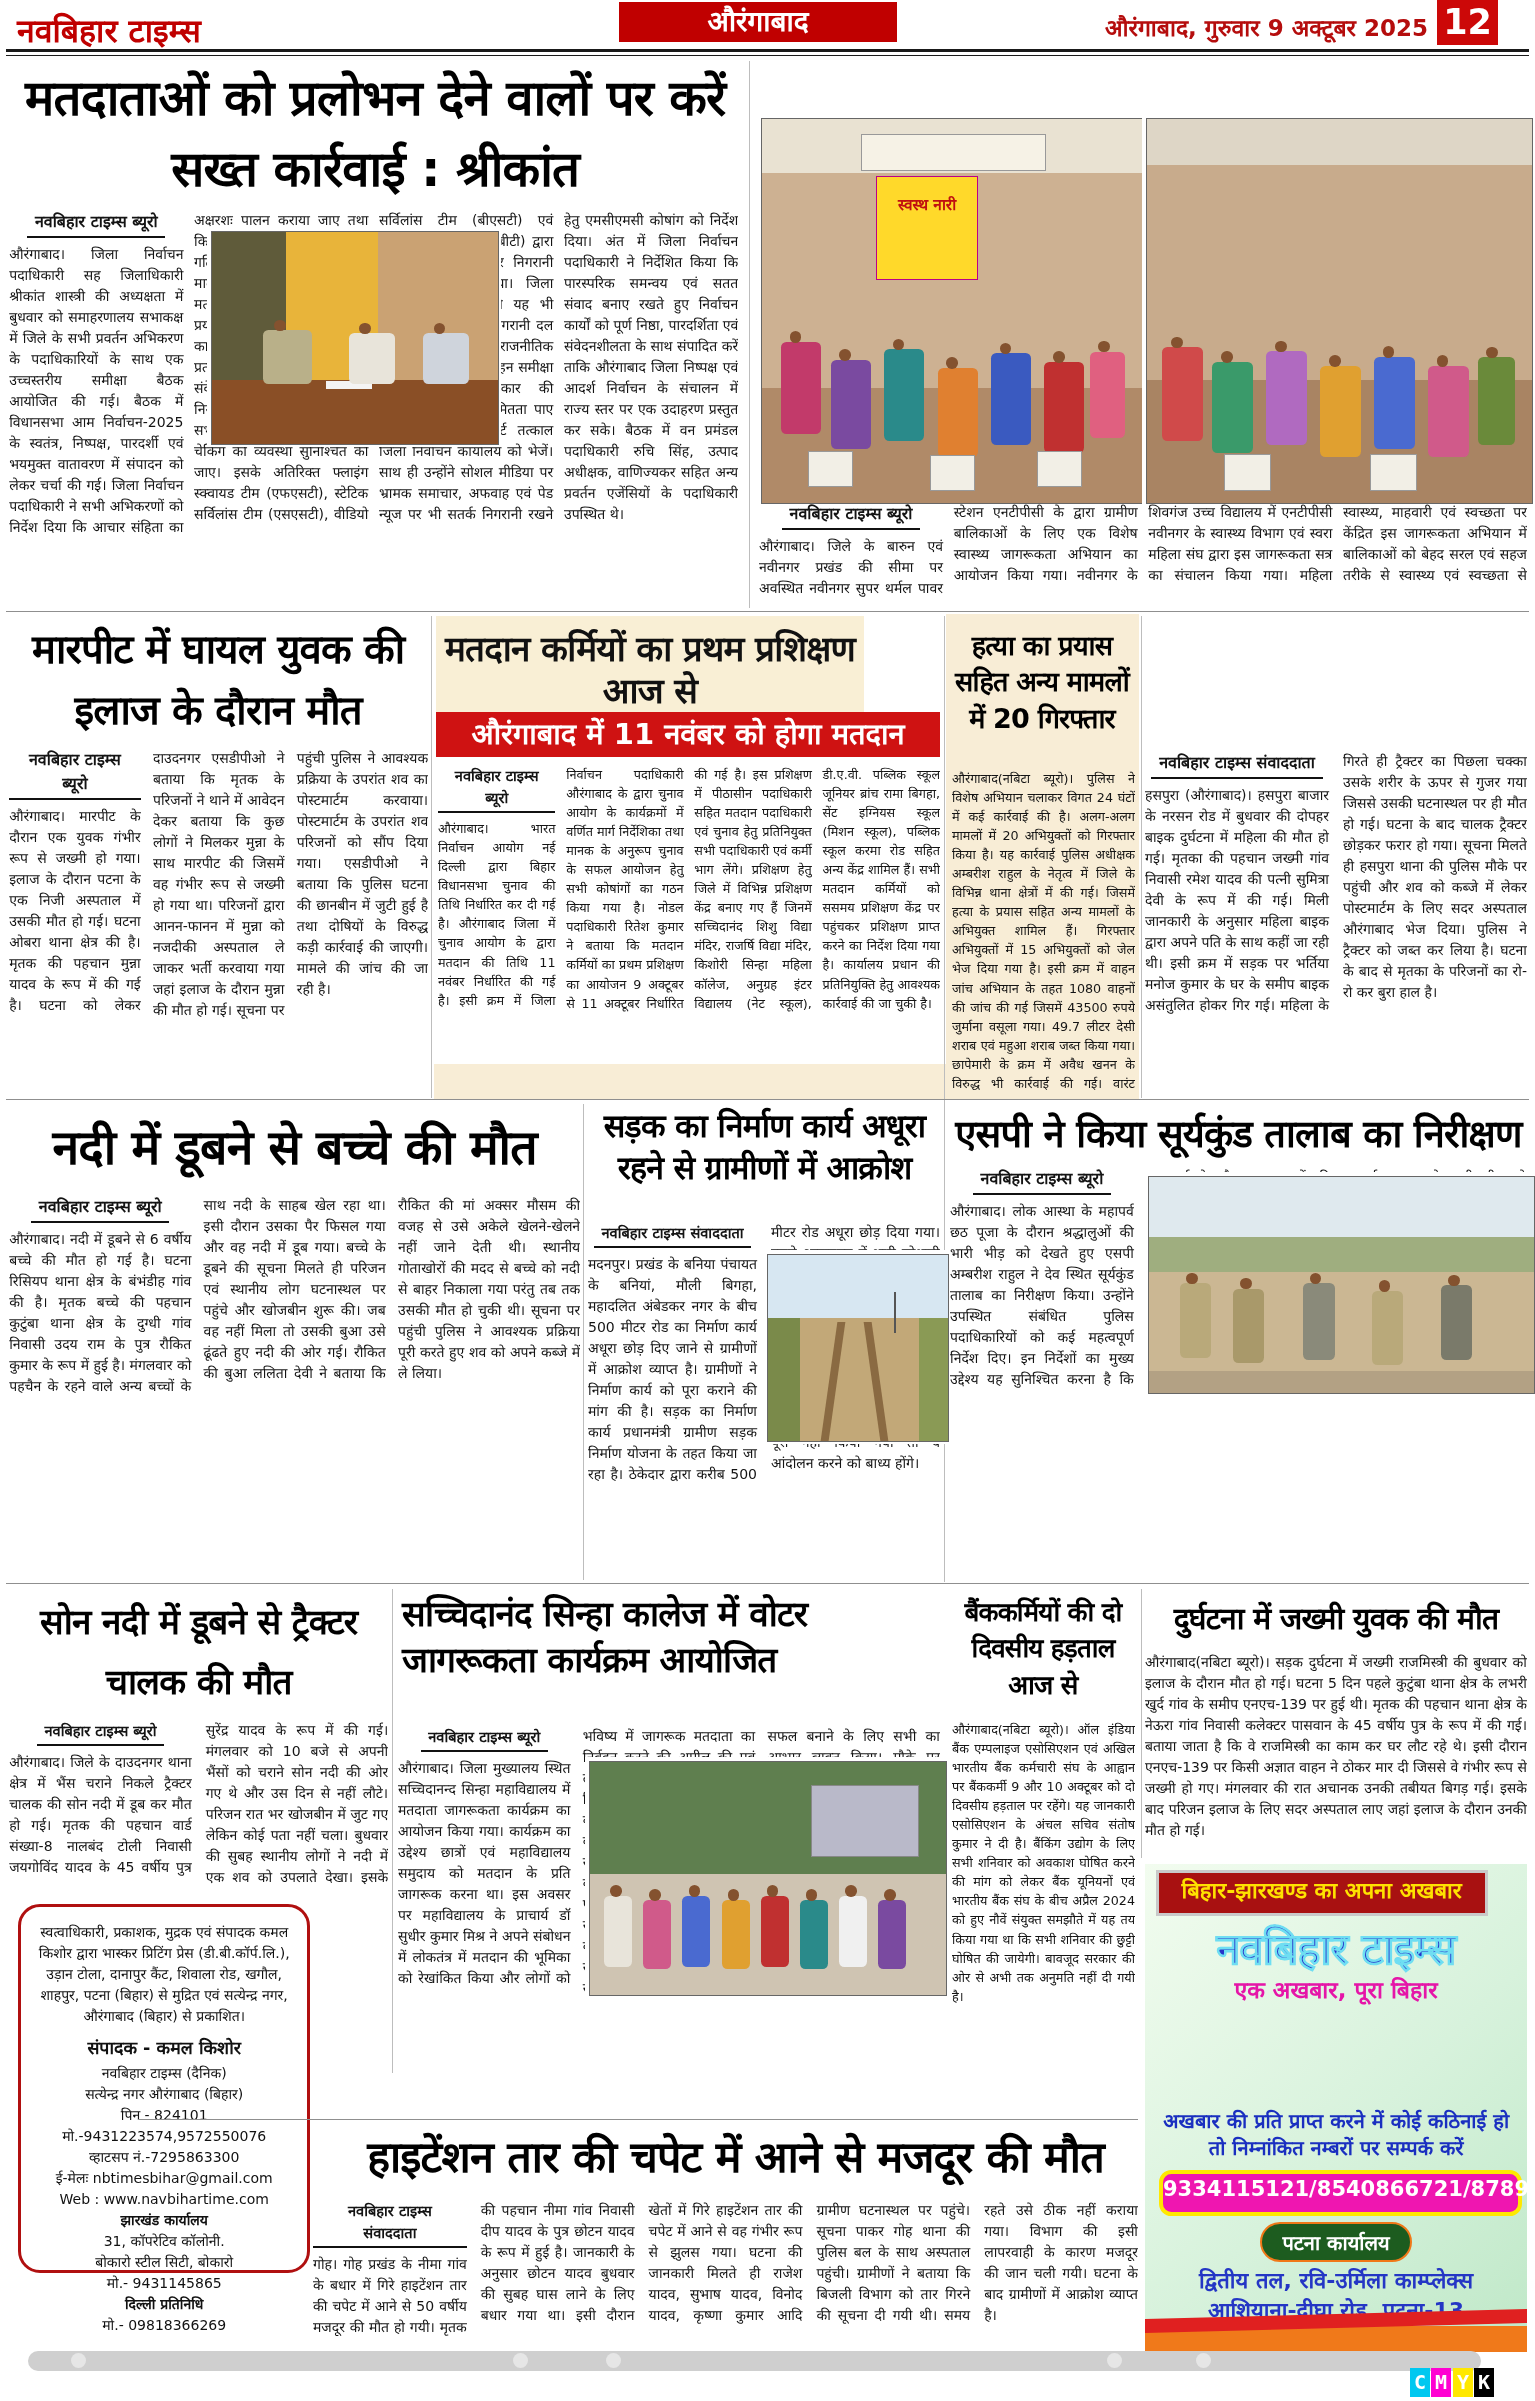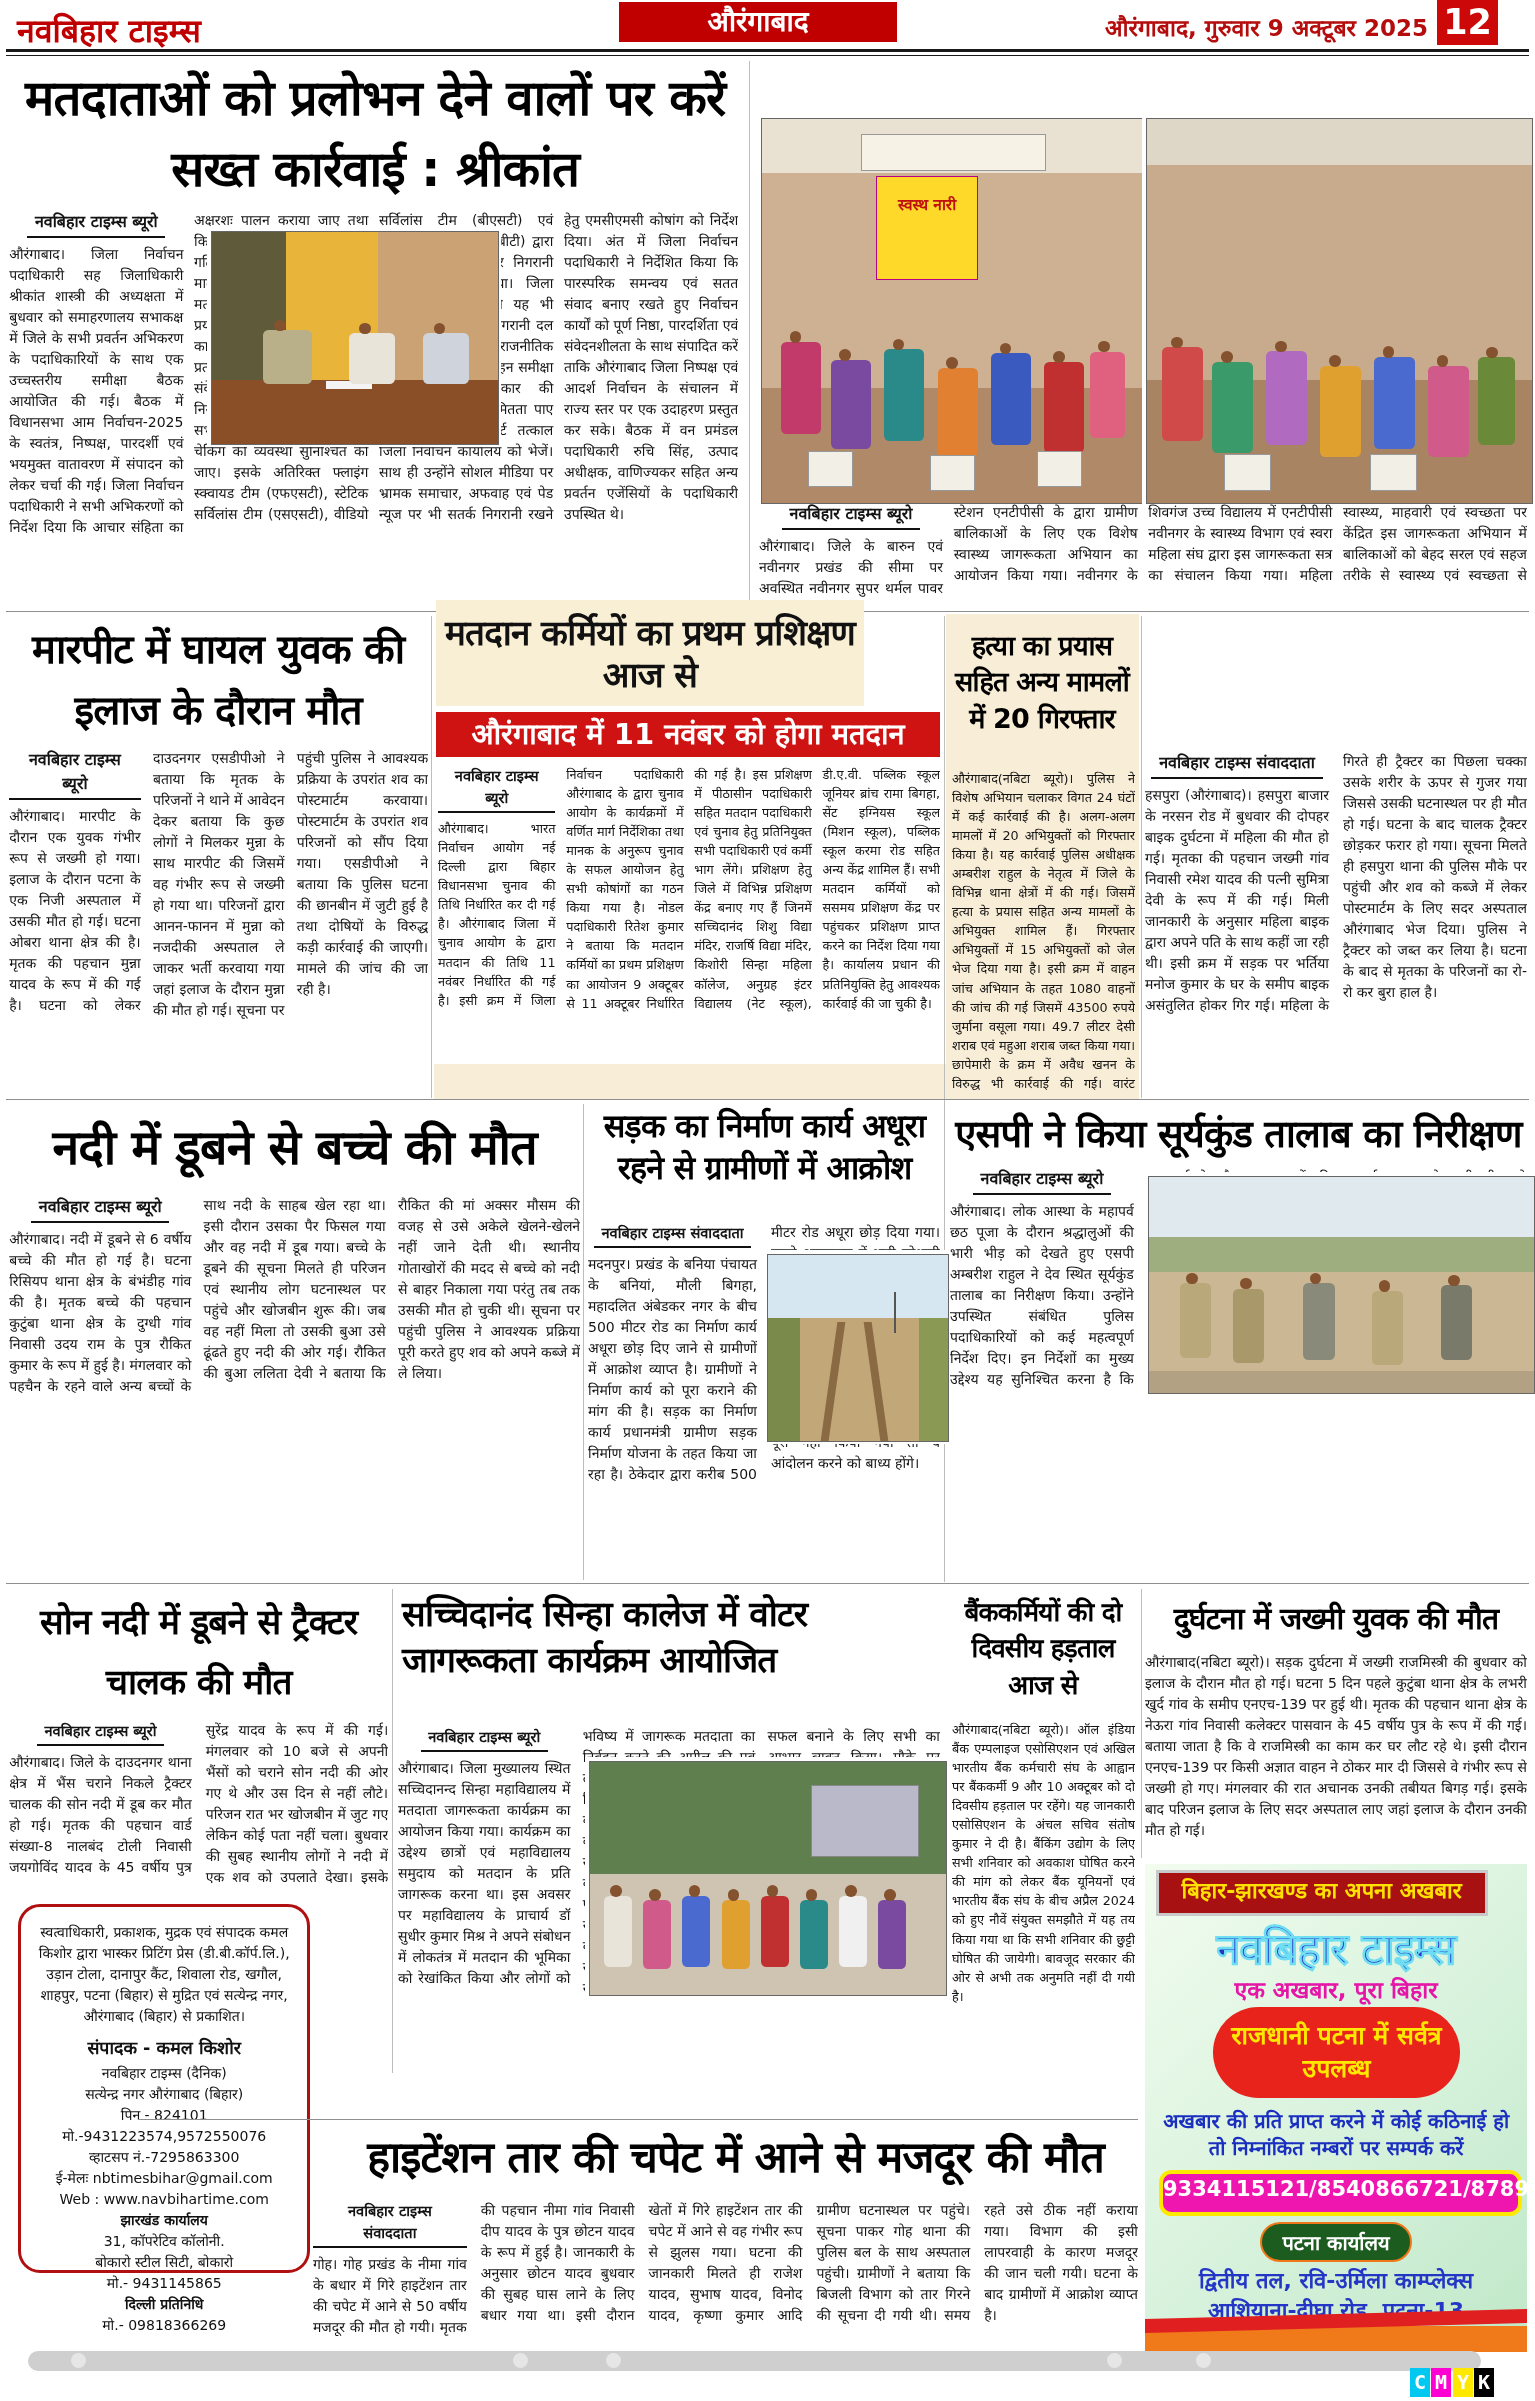--- a/index.html
+++ b/index.html
@@ -122,21 +122,21 @@
   <div class="hline" style="left:6.1px;top:611px;width:1523px;"></div>
 
   <div class="abs hl" style="left:7.7px;top:619px;width:421px;height:124px;font-size:40px;line-height:61px;">मारपीट में घायल युवक की इलाज के दौरान मौत</div>
   <div class="abs clip bt cols3" style="left:9.2px;top:748px;width:419px;height:347px;">
     <span class="byline">नवबिहार टाइम्स ब्यूरो</span>
     <div>औरंगाबाद। मारपीट के दौरान एक युवक गंभीर रूप से जख्मी हो गया। इलाज के दौरान पटना के एक निजी अस्पताल में उसकी मौत हो गई। घटना ओबरा थाना क्षेत्र की है। मृतक की पहचान मुन्ना यादव के रूप में की गई है। घटना को लेकर दाउदनगर एसडीपीओ ने बताया कि मृतक के परिजनों ने थाने में आवेदन देकर बताया कि कुछ लोगों ने मिलकर मुन्ना के साथ मारपीट की जिसमें वह गंभीर रूप से जख्मी हो गया था। परिजनों द्वारा आनन-फानन में मुन्ना को नजदीकी अस्पताल ले जाकर भर्ती करवाया गया जहां इलाज के दौरान मुन्ना की मौत हो गई। सूचना पर पहुंची पुलिस ने आवश्यक प्रक्रिया के उपरांत शव का पोस्टमार्टम करवाया। पोस्टमार्टम के उपरांत शव परिजनों को सौंप दिया गया। एसडीपीओ ने बताया कि पुलिस घटना की छानबीन में जुटी हुई है तथा दोषियों के विरुद्ध कड़ी कार्रवाई की जाएगी। मामले की जांच की जा रही है।</div>
   </div>
   <div class="vline" style="left:431px;top:616px;height:482px;"></div>
 
   <div class="abs" style="left:434px;top:1064px;width:702px;height:35px;background:#f8edd6;"></div>
-  <div class="abs" id="trainbox" style="left:436px;top:600px;width:428px;height:94px;">मतदान कर्मियों का प्रथम प्रशिक्षण आज से</div>
+  <div class="abs" id="trainbox" style="left:436px;top:616px;width:428px;height:94px;">मतदान कर्मियों का प्रथम प्रशिक्षण आज से</div>
   <div class="abs" id="trainstrip" style="left:436px;top:712px;width:504px;height:45px;">औरंगाबाद में 11 नवंबर को होगा मतदान</div>
   <div class="abs clip bt cols4" style="left:438px;top:765px;width:502px;height:332px;font-size:12.7px;">
     <span class="byline" style="font-size:14.6px;">नवबिहार टाइम्स ब्यूरो</span>
     <div>औरंगाबाद। भारत निर्वाचन आयोग नई दिल्ली द्वारा बिहार विधानसभा चुनाव की तिथि निर्धारित कर दी गई है। औरंगाबाद जिला में चुनाव आयोग के द्वारा मतदान की तिथि 11 नवंबर निर्धारित की गई है। इसी क्रम में जिला निर्वाचन पदाधिकारी औरंगाबाद के द्वारा चुनाव आयोग के कार्यक्रमों में वर्णित मार्ग निर्देशिका तथा मानक के अनुरूप चुनाव के सफल आयोजन हेतु सभी कोषांगों का गठन किया गया है। नोडल पदाधिकारी रितेश कुमार ने बताया कि मतदान कर्मियों का प्रथम प्रशिक्षण का आयोजन 9 अक्टूबर से 11 अक्टूबर निर्धारित की गई है। इस प्रशिक्षण में पीठासीन पदाधिकारी सहित मतदान पदाधिकारी एवं चुनाव हेतु प्रतिनियुक्त सभी पदाधिकारी एवं कर्मी भाग लेंगे। प्रशिक्षण हेतु जिले में विभिन्न प्रशिक्षण केंद्र बनाए गए हैं जिनमें सच्चिदानंद शिशु विद्या मंदिर, राजर्षि विद्या मंदिर, किशोरी सिन्हा महिला कॉलेज, अनुग्रह इंटर विद्यालय (नेट स्कूल), डी.ए.वी. पब्लिक स्कूल जूनियर ब्रांच रामा बिगहा, सेंट इग्नियस स्कूल (मिशन स्कूल), पब्लिक स्कूल करमा रोड सहित अन्य केंद्र शामिल हैं। सभी मतदान कर्मियों को ससमय प्रशिक्षण केंद्र पर पहुंचकर प्रशिक्षण प्राप्त करने का निर्देश दिया गया है। कार्यालय प्रधान की प्रतिनियुक्ति हेतु आवश्यक कार्रवाई की जा चुकी है।</div>
   </div>
   <div class="vline" style="left:944px;top:616px;height:966px;"></div>
 
   <div class="abs" style="left:946px;top:614px;width:193px;height:485px;background:#f8edd6;"></div>
   <div class="abs hl" style="left:950px;top:628px;width:184px;height:137px;font-size:27px;line-height:1.35;">हत्या का प्रयास सहित अन्य मामलों में 20 गिरफ्तार</div>
   <div class="abs clip bt" style="left:952px;top:769px;width:183px;height:326px;font-size:12.7px;">
@@ -243,21 +243,20 @@
 
   <div class="abs hl" style="left:1144px;top:1595px;width:384px;height:51px;font-size:30px;line-height:48px;">दुर्घटना में जख्मी युवक की मौत</div>
   <div class="abs clip bt" style="left:1145px;top:1652px;width:382px;height:204px;">
     <div>औरंगाबाद(नबिटा ब्यूरो)। सड़क दुर्घटना में जख्मी राजमिस्त्री की बुधवार को इलाज के दौरान मौत हो गई। घटना 5 दिन पहले कुटुंबा थाना क्षेत्र के लभरी खुर्द गांव के समीप एनएच-139 पर हुई थी। मृतक की पहचान थाना क्षेत्र के नेऊरा गांव निवासी कलेक्टर पासवान के 45 वर्षीय पुत्र के रूप में की गई। बताया जाता है कि वे राजमिस्त्री का काम कर घर लौट रहे थे। इसी दौरान एनएच-139 पर किसी अज्ञात वाहन ने ठोकर मार दी जिससे वे गंभीर रूप से जख्मी हो गए। मंगलवार की रात अचानक उनकी तबीयत बिगड़ गई। इसके बाद परिजन इलाज के लिए सदर अस्पताल लाए जहां इलाज के दौरान उनकी मौत हो गई।</div>
   </div>
 
   <div class="abs" id="ad" style="left:1145px;top:1864px;width:382px;height:488px;">
     <div id="ad-banner">बिहार-झारखण्ड का अपना अखबार</div>
     <div id="ad-title">नवबिहार टाइम्स</div>
     <div id="ad-tag">एक अखबार, पूरा बिहार</div>
-    <div id="ad-pill">राजधानी पटना में सर्वत्र उपलब्ध</div>
     <div id="ad-note">अखबार की प्रति प्राप्त करने में कोई कठिनाई हो तो निम्नांकित नम्बरों पर सम्पर्क करें</div>
     <div id="ad-phones">9334115121/8540866721/8789755505</div>
     <div id="ad-badge"><span>पटना कार्यालय</span></div>
     <div id="ad-addr">
       <div>द्वितीय तल, रवि-उर्मिला काम्प्लेक्स</div>
       <div>आशियाना-दीघा रोड, पटना-13</div>
     </div>
     <div id="ad-mob">
       <div>मो0-6206165107</div>
 

